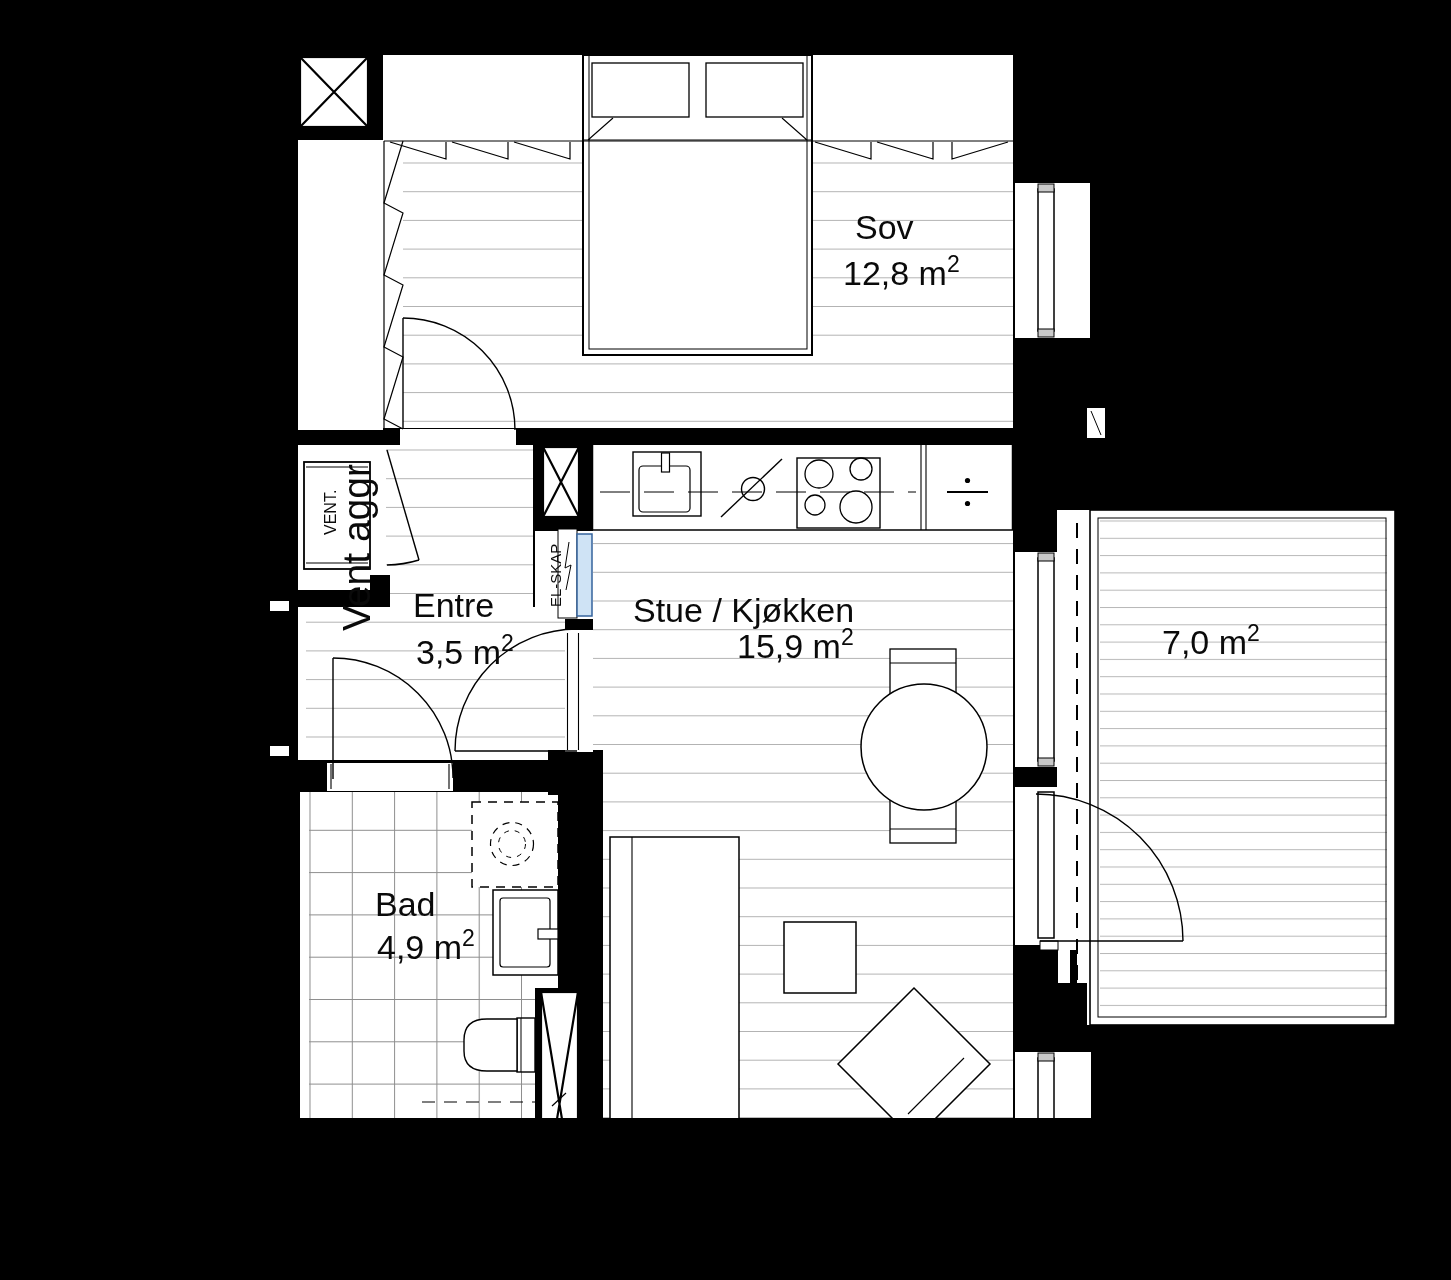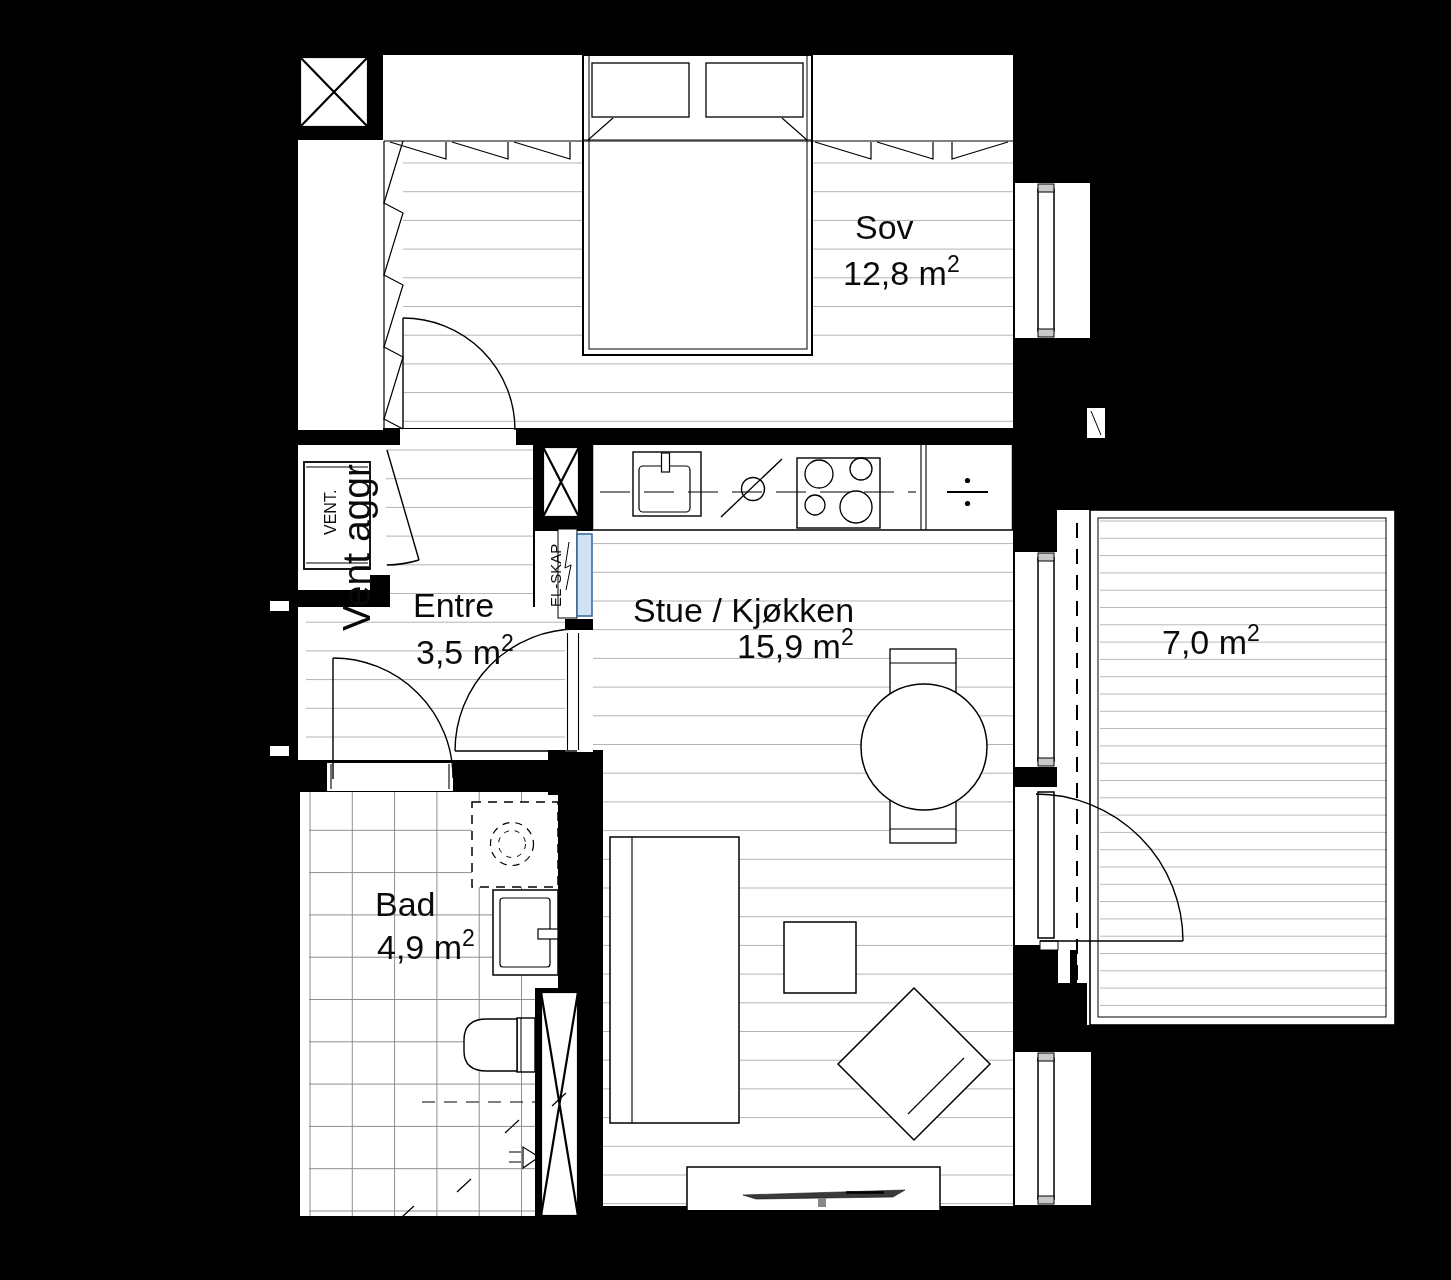--- a/index.html
+++ b/index.html
@@ -1,16 +1,16 @@
 <!DOCTYPE html>
 <html><head>
 <meta charset="utf-8">
 <style>
   html,body{margin:0;padding:0;background:#000;}
-  .canvas{position:relative;width:1451px;height:1280px;background:#000;overflow:hidden;}
+  .canvas{position:relative;width:1451px;height:1118px;background:#000;overflow:hidden;}
   svg{display:block;}
   text{font-family:"Liberation Sans","DejaVu Sans",sans-serif;fill:#0a0a0a;}
   .lbl{font-size:34px;}
   .sup{font-size:23px;}
   .vsmall{font-size:16px;}
   .vbig{font-size:39px;}
   .eskap{font-size:15px;}
 </style>
 </head>
 <body>

